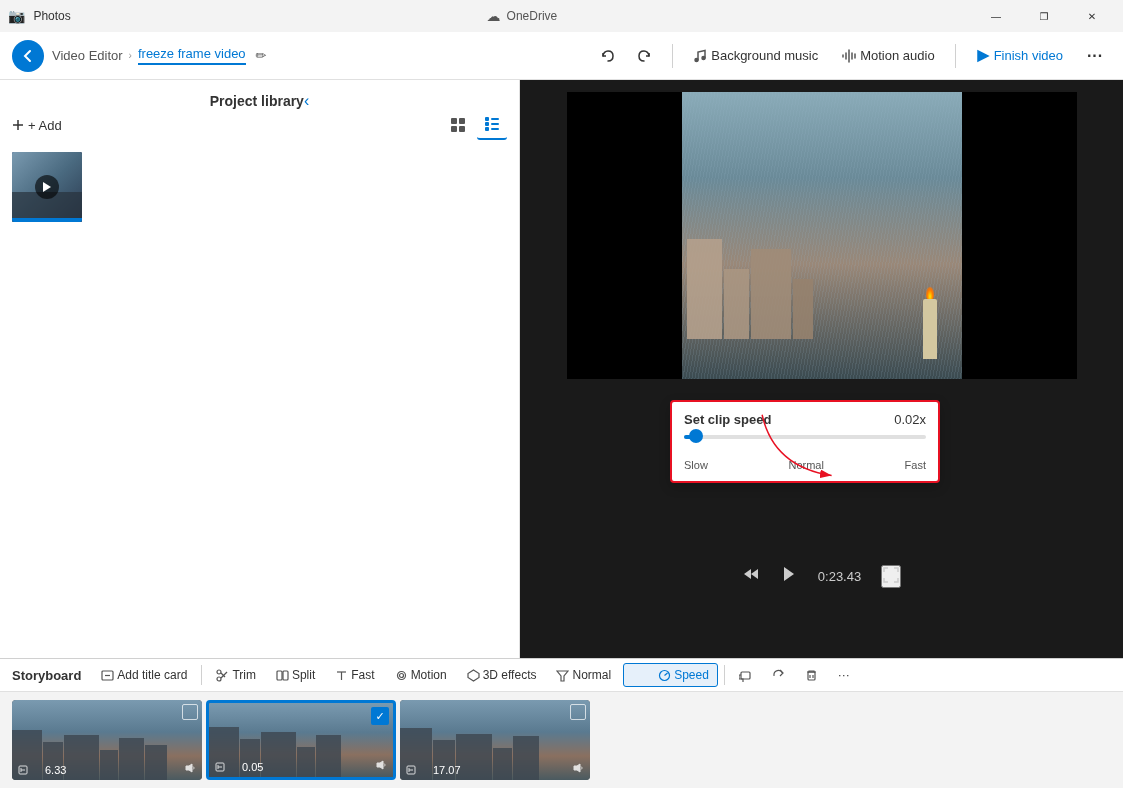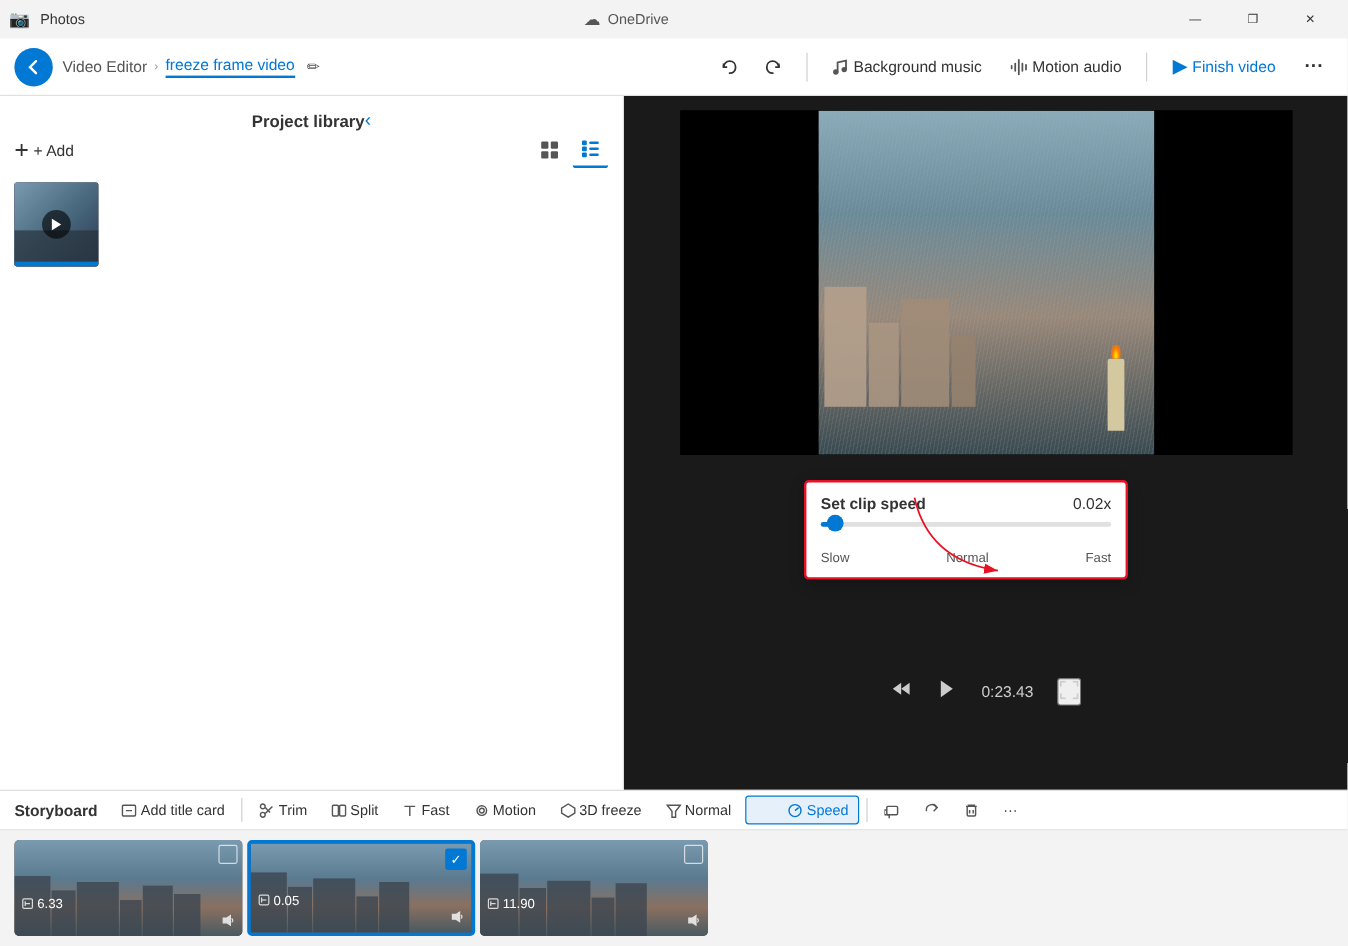--- a/index.html
+++ b/index.html
@@ -148,21 +148,21 @@
       gap: 4px;
       border-bottom: 1px solid #e0e0e0;
     }
     .storyboard-label { font-size: 13px; font-weight: 600; color: #333; margin-right: 8px; }
     .sb-btn { background: transparent; border: none; cursor: pointer; font-size: 12px; color: #333; display: flex; align-items: center; gap: 3px; padding: 4px 8px; border-radius: 3px; white-space: nowrap; }
     .sb-btn.active { background: #e6f0fa; color: #0078d4; border: 1px solid #0078d4; padding-left: 34px; }
     .sb-divider { width: 1px; height: 20px; background: #d0d0d0; margin: 0 2px; }
     .sb-clips { display: flex; gap: 4px; padding: 8px 12px; align-items: center; }
     .clip { width: 190px; height: 80px; border-radius: 4px; overflow: hidden; position: relative; cursor: pointer; background: #555; }
     .clip.selected { border: 3px solid #0078d4; }
-    .clip-duration { position: absolute; bottom: 20px; left: 6px; font-size: 11px; color: white; display: flex; gap: 3px; }
+    .clip-duration { position: absolute; bottom: 4px; left: 6px; font-size: 11px; color: white; display: flex; align-items: center; gap: 17px; }
     .clip-audio { position: absolute; bottom: 4px; right: 6px; font-size: 11px; color: white; }
     .clip-checkbox { position: absolute; top: 4px; right: 4px; width: 16px; height: 16px; border: 1.5px solid rgba(255,255,255,0.7); border-radius: 2px; background: transparent; }
     .clip-check { position: absolute; top: 4px; right: 4px; width: 18px; height: 18px; background: #0078d4; border-radius: 2px; display: flex; align-items: center; justify-content: center; color: white; font-size: 11px; }
     .clip-bottom-bar { position: absolute; bottom: -4px; left: 0; right: 0; height: 4px; background: #0078d4; }
 
     
     .building-bg {
       position: absolute;
       top: 0; left: 0; right: 0; bottom: 0;
       background: linear-gradient(to bottom, #7a9ab0 0%, #5a7a90 40%, #8a7060 70%, #4a5a60 100%);
@@ -419,21 +419,21 @@
       <svg width="13" height="13" viewBox="0 0 13 13" fill="none" stroke="#555" stroke-width="1.2">
         <circle cx="6.5" cy="6.5" r="4"></circle>
           <circle cx="6.5" cy="6.5" r="2"></circle>
       </svg>
       <span>Motion</span>
     </button>
     <button class="sb-btn">
       <svg width="13" height="13" viewBox="0 0 13 13" fill="none" stroke="#555" stroke-width="1.2">
         <path d="M6.5 1L12 4.5v4L6.5 12 1 8.5v-4L6.5 1z"></path>
       </svg>
-      <span>3D freeze</span>
+      <span>3D effects</span>
     </button>
     <button class="sb-btn">
       <svg width="13" height="13" viewBox="0 0 13 13" fill="none" stroke="#555" stroke-width="1.2">
         <polygon points="1,2 12,2 8,7 8,12 5,12 5,7"></polygon>
         </svg>
       <span>Normal</span>
     </button>
     <button class="sb-btn active" style="border:1px solid #0078d4;background:#e6f0fa;color:#0078d4;">
       <svg width="13" height="13" viewBox="0 0 13 13" fill="none" stroke="#0078d4" stroke-width="1.2">
         <circle cx="6.5" cy="6.5" r="5"></circle>
@@ -531,21 +531,21 @@
         <div class="building" style="width:19px;height:32px;"></div>
         <div class="building" style="width:26px;height:44px;"></div>
       </div>
       <div class="clip-checkbox"></div>
       <div class="clip-duration">
         <svg width="10" height="10" viewBox="0 0 10 10" fill="white" opacity="0.8">
             <rect x="1" y="1" width="8" height="8" rx="1" fill="none" stroke="white" stroke-width="1"></rect>
             <line x1="3" y1="3" x2="3" y2="7" stroke="white"></line>
             <line x1="3" y1="5" x2="7" y2="5" stroke="white"></line>
           </svg>
-        <span>11.90</span>
+        <span>17.07</span>
       </div>
       <div class="clip-audio">
         <svg width="12" height="12" viewBox="0 0 12 12" fill="none" stroke="white" stroke-width="1" opacity="0.8">
           <polygon points="2,4 5,4 8,2 8,10 5,8 2,8" fill="white"></polygon>
           <path d="M9 4.5C9.7 5 10 5.5 10 6s-.3 1-1 1.5"></path>
         </svg>
       </div>
     </div>
   </div>
 </div>

